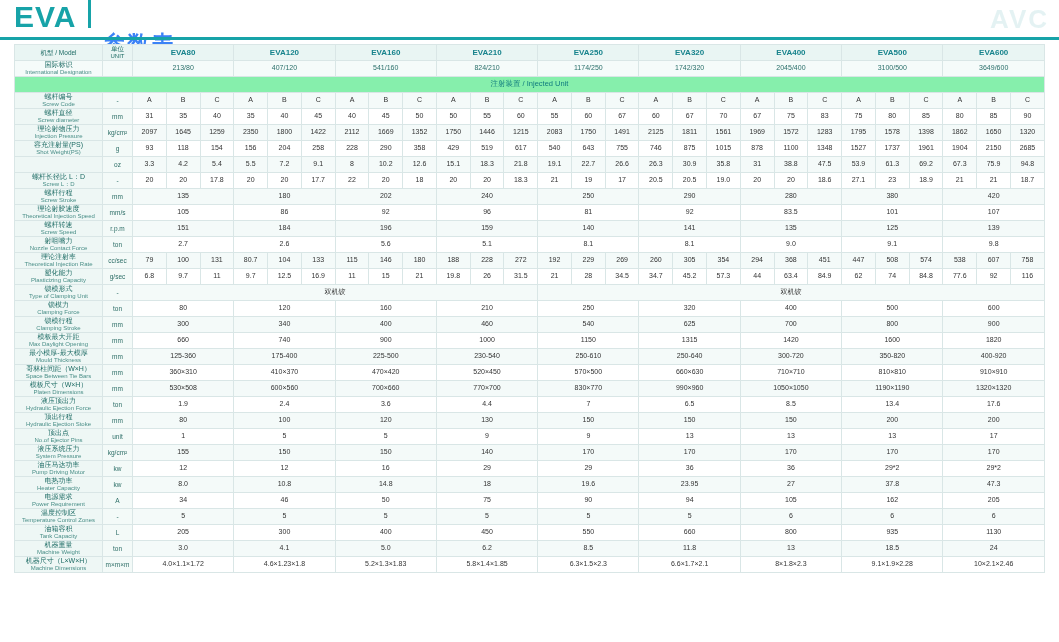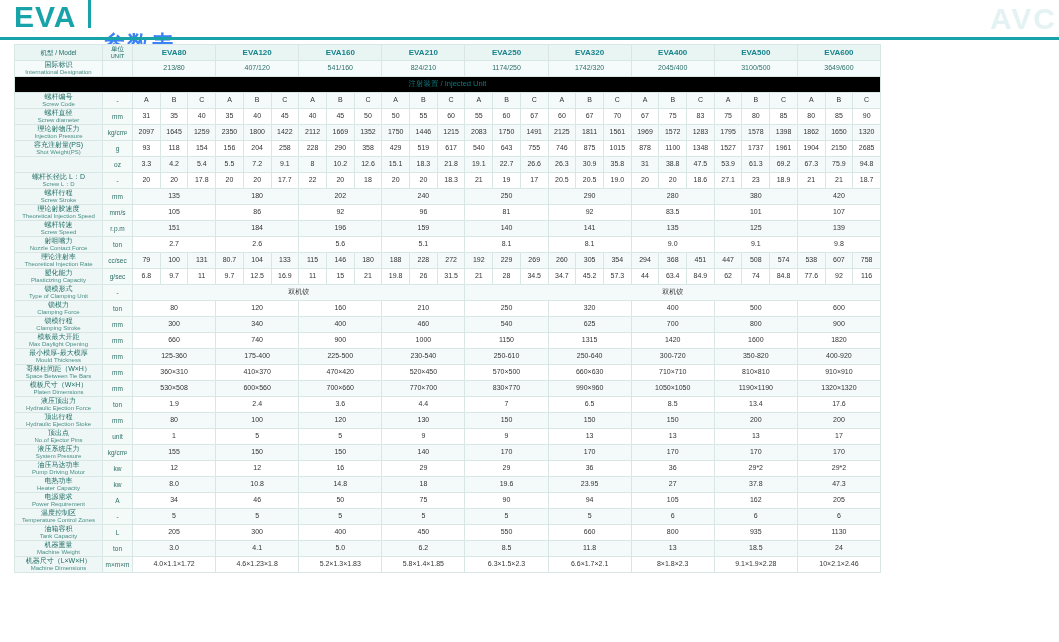--- a/index.html
+++ b/index.html
@@ -15,30 +15,30 @@
   
   .header { position:relative; height:40px; width:1059px; background:#ffffff; }
   .hdr-left { position:absolute; left:14px; top:0; height:40px; display:flex; }
   .eva-logo {
     font-size:30px; font-weight:bold; color:#17a3a8; letter-spacing:1px;
     font-family:"Liberation Sans", sans-serif;
   }
   .hdr-divider { width:3px; height:28px; background:#17a3a8; margin:0 12px; }
   .hdr-title { font-size:22px; font-weight:bold; color:#3b82f6; letter-spacing:2px;margin-top:29px; }
   .hdr-right {
-    position:absolute; right:2px; top:2px; height:34px;
+    position:absolute; right:10px; top:2px; height:34px;
     display:flex; align-items:center; gap:6px;
-    color:#cfe9ea; font-size:30px; font-weight:bold; letter-spacing:2px;
+    color:#cfe9ea; font-size:26px; font-weight:bold; letter-spacing:2px;
     opacity:.55;
   }
   .hdr-bar { position:absolute; left:0; right:0; bottom:0; height:3px; background:#17a3a8; }
 
   
   .tbl-wrap { position:absolute; left:14px; top:44px; width:1031px; }
-  table.spec { border-collapse:collapse; width:867px; table-layout:fixed; font-size:7px; color:#333; }
+  table.spec { border-collapse:collapse; width:1031px; table-layout:fixed; font-size:7px; color:#333; }
   table.spec td, table.spec th {
     border:1px solid #d9e6e6;
     text-align:center; vertical-align:middle;
     padding:0; height:16px; line-height:1.15;
     font-weight:normal;
     overflow:hidden; white-space:nowrap;
   }
   .lbl {
     text-align:left; padding-left:3px;
     background:#eef7f5; color:#2d6e67;
@@ -51,21 +51,21 @@
   .unit .cn { display:block; font-size:6.5px; }
   .unit .en { display:block; font-size:6px; }
 
   
   .hrow td { background:#e9f5f3; color:#1d6b64; height:17px; }
   .hrow .model { font-weight:bold; font-size:8px; color:#17838c; }
   .hrow2 td { background:#f5fbfa; color:#2a6f6a; height:14px; font-size:7px; }
 
   
   .section td {
-    background:#000000; color:#0f7b7e; text-align:left; padding-left:4px;
+    background:#86efac; color:#0f7b7e; text-align:left; padding-left:4px;
     font-weight:bold; font-size:7.5px; height:13px;
   }
 
   
   tr.alt td.d { background:#f4faf9; }
   td.d { background:#ffffff; font-size:7px; }
   td.d.span3 { font-size:7px; }
 </style>
 </head>
 <body>

